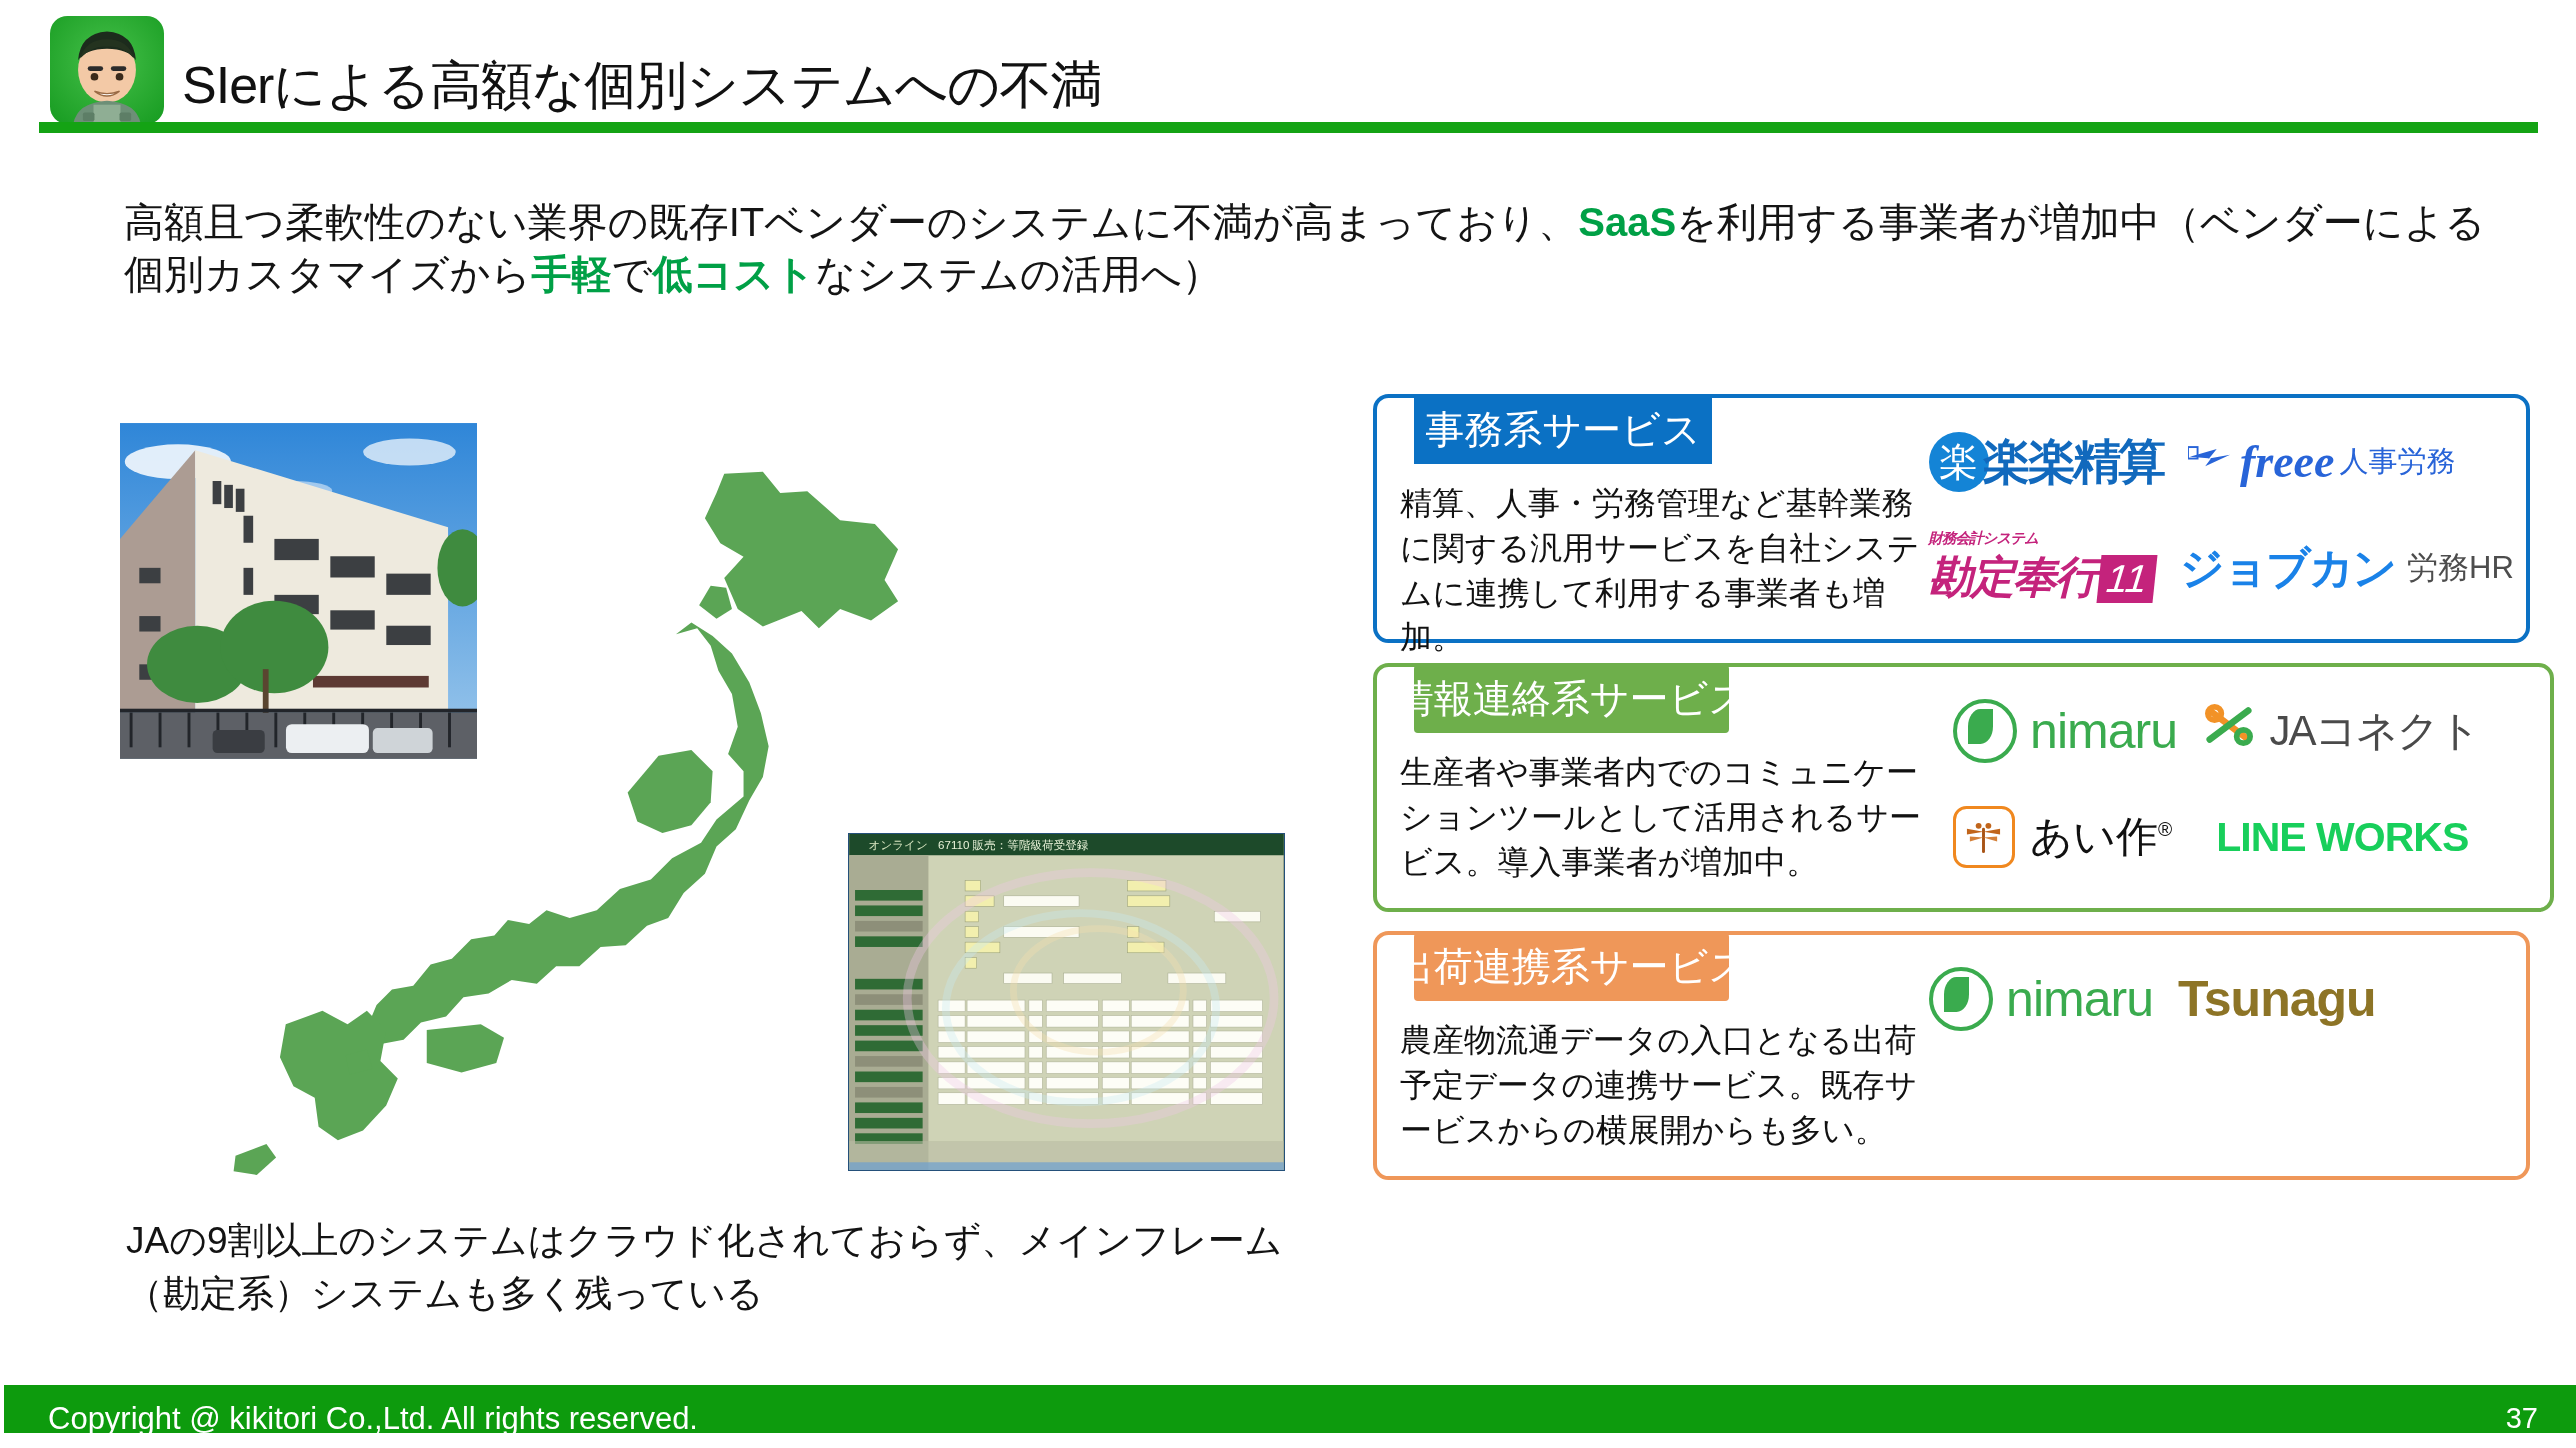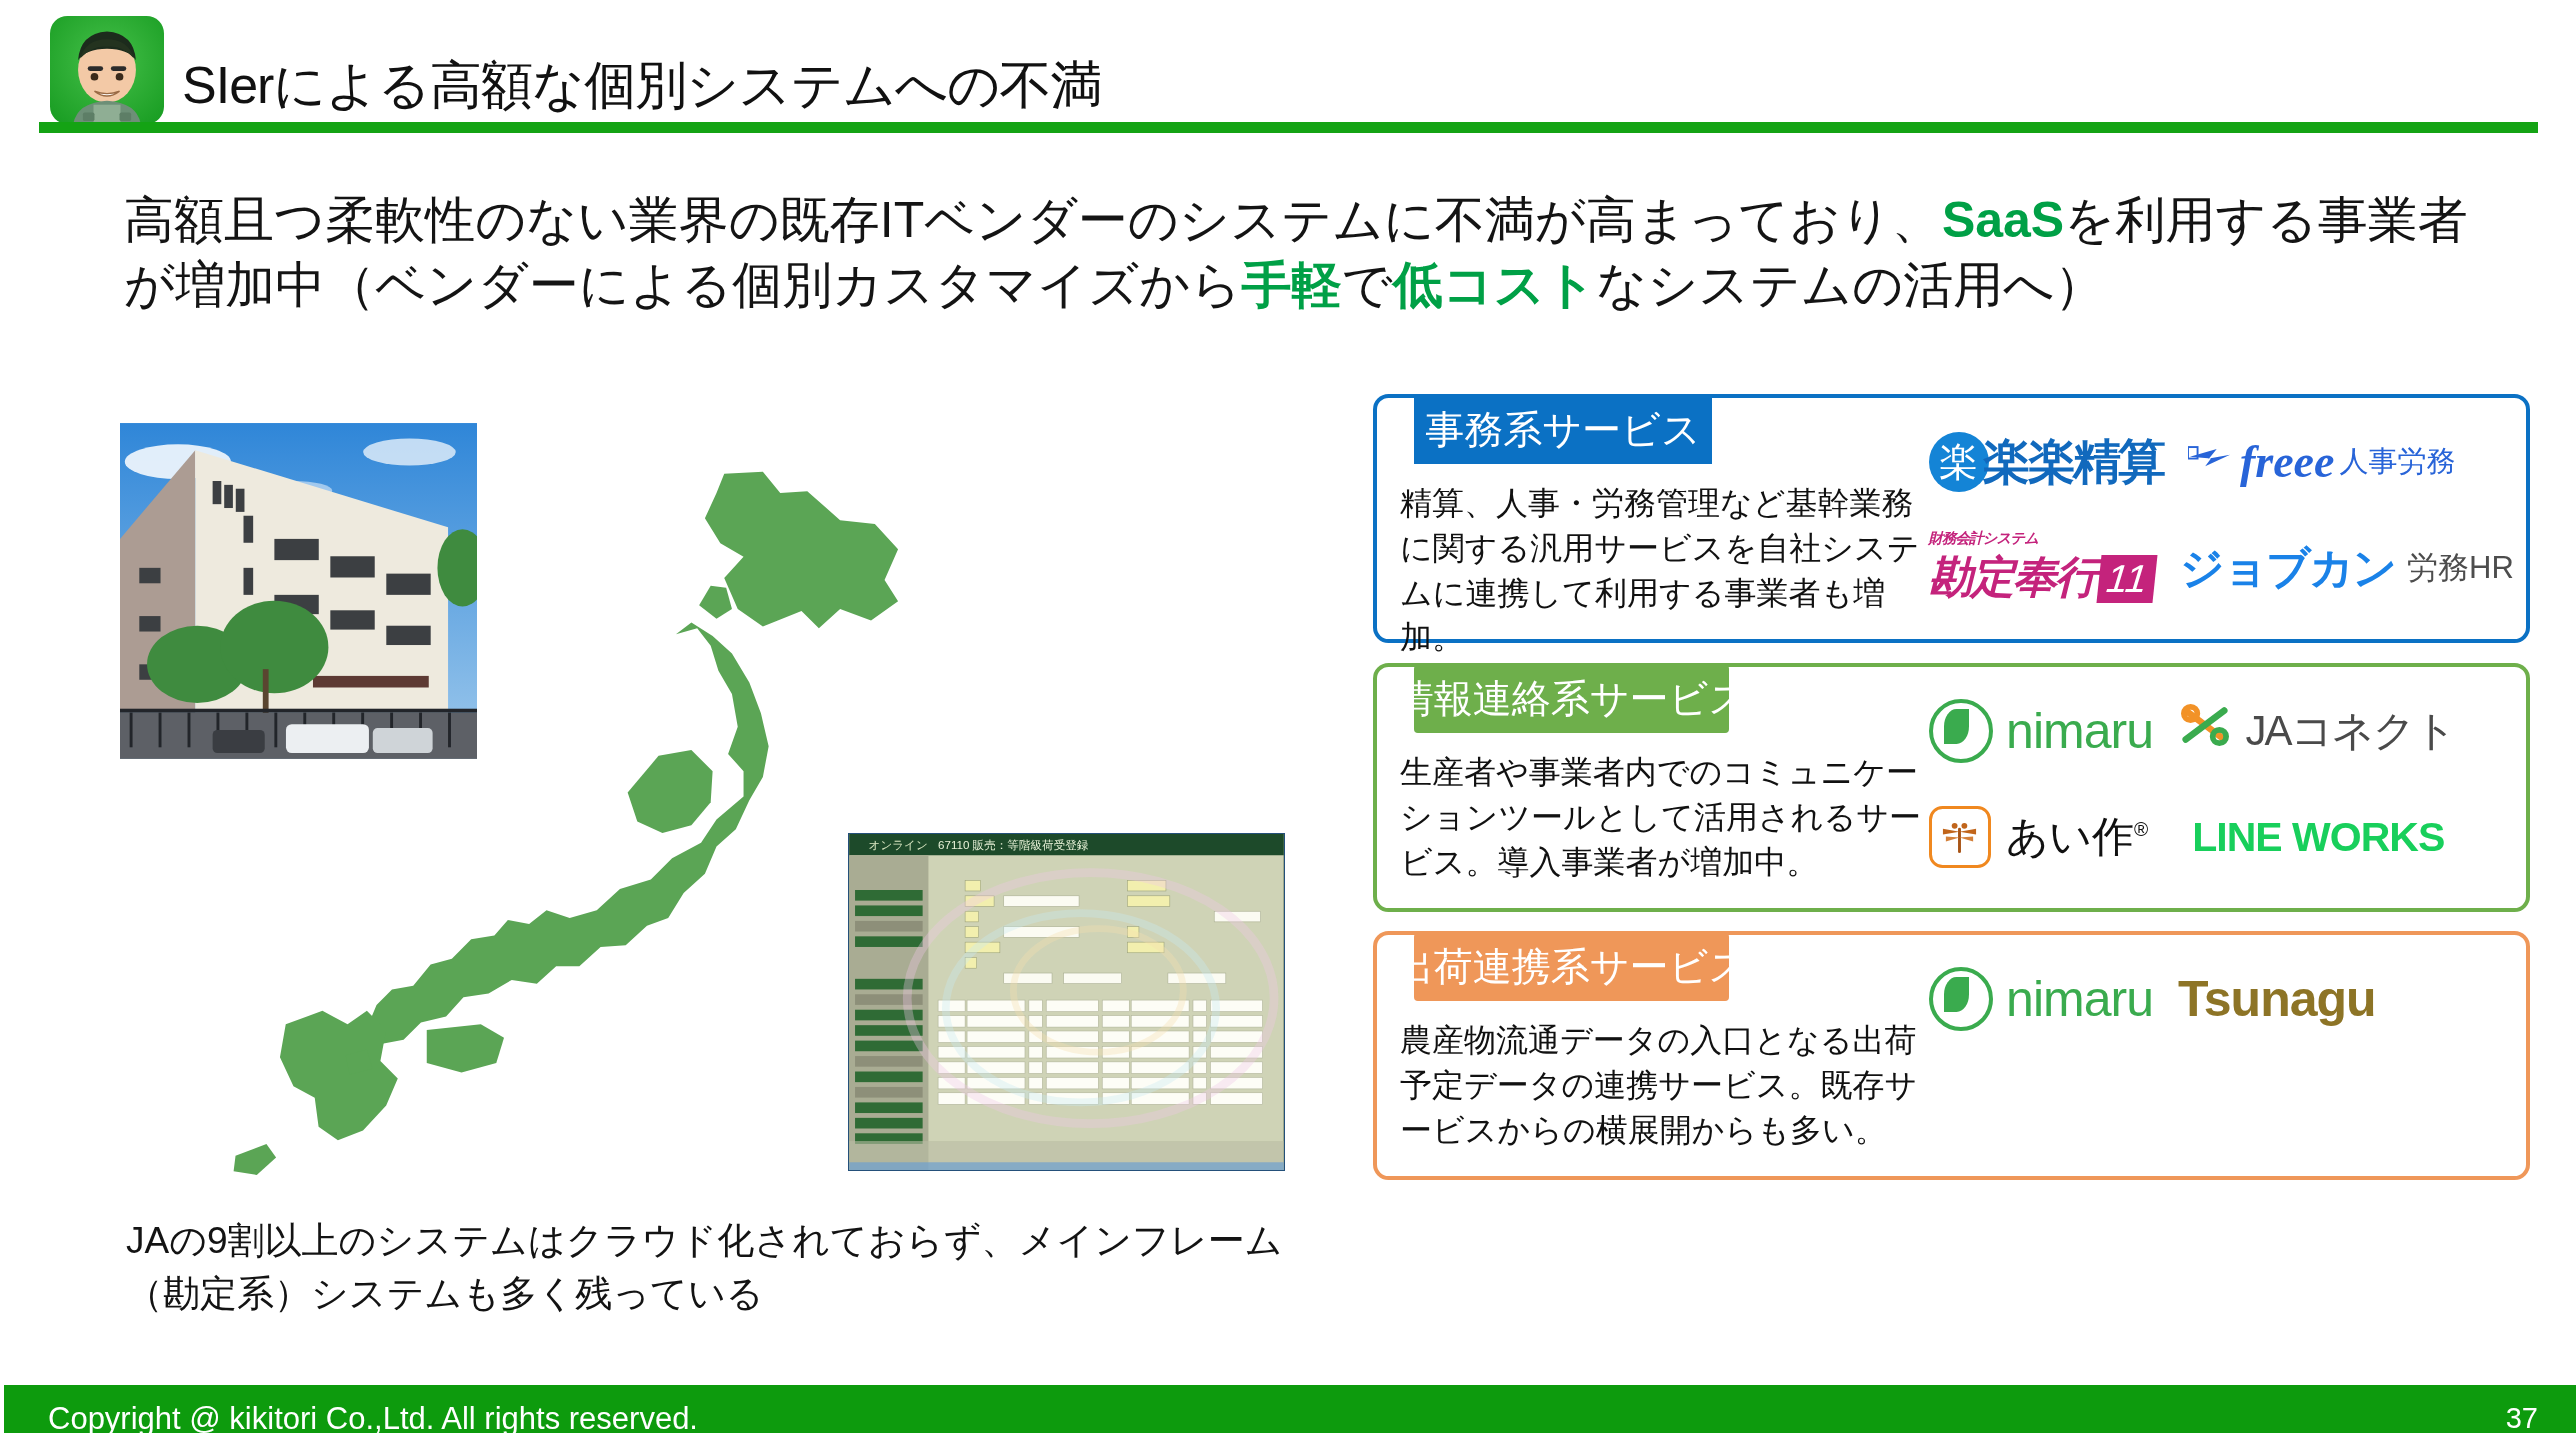--- a/index.html
+++ b/index.html
@@ -18,42 +18,42 @@
   }
   #slide-title{
     position:absolute;left:182px;top:27px;
     font-size:52px;color:#111111;letter-spacing:-1px;white-space:nowrap;margin-top:24px;
   }
   #header-rule{
     position:absolute;left:39px;top:122px;width:2499px;height:10.6px;background:#14a314;
   }
   
   #lead-copy{
-    position:absolute;left:124px;top:188px;width:2376px;
-    font-size:50px;line-height:1.30;color:#141414;
+    position:absolute;left:124px;top:196px;width:2376px;
+    font-size:40px;line-height:1.30;color:#141414;
   }
   .accent-green{color:#00a046;font-weight:bold;}
   
   #building-photo{
     position:absolute;left:120px;top:423px;width:357px;height:336px;
     overflow:hidden;background:#7fb6e8;
   }
   #japan-map{position:absolute;left:222px;top:464px;width:763px;height:715px;}
   #terminal-photo{
     position:absolute;left:848px;top:833px;width:435px;height:336px;
     overflow:hidden;background:#0d2b18;border:1.9px solid #24507a;
   }
   #left-caption{
     position:absolute;left:126px;top:1215px;width:1217px;
     font-size:37px;line-height:1.42;color:#131313;
   }
   
   .svc-card{position:absolute;left:1373px;width:1149px;border-radius:15.5px;background:#fff;}
   #svc-card-0{top:394px;height:241px;border:4.8px solid #0b71c4;}
-  #svc-card-1{top:663px;height:241px;border:4.8px solid #6eaf4b;}
+  #svc-card-1{top:663px;height:241px;border:4.8px solid #6eaf4b;padding-left:24px;}
   #svc-card-2{top:931px;height:241px;border:4.8px solid #ef9759;}
   .svc-chip{
     position:absolute;left:37px;top:-1.9px;height:68px;
     display:flex;align-items:center;justify-content:center;
     color:#ffffff;font-size:39px;padding:0 33px;white-space:nowrap;
   }
   #svc-card-0 .svc-chip{background:#0b71c4;width:232px;}
   #svc-card-1 .svc-chip{background:#6eaf4b;width:249px;border-radius:3.9px;}
   #svc-card-2 .svc-chip{background:#ef9759;width:249px;border-radius:3.9px;}
   .svc-desc{

